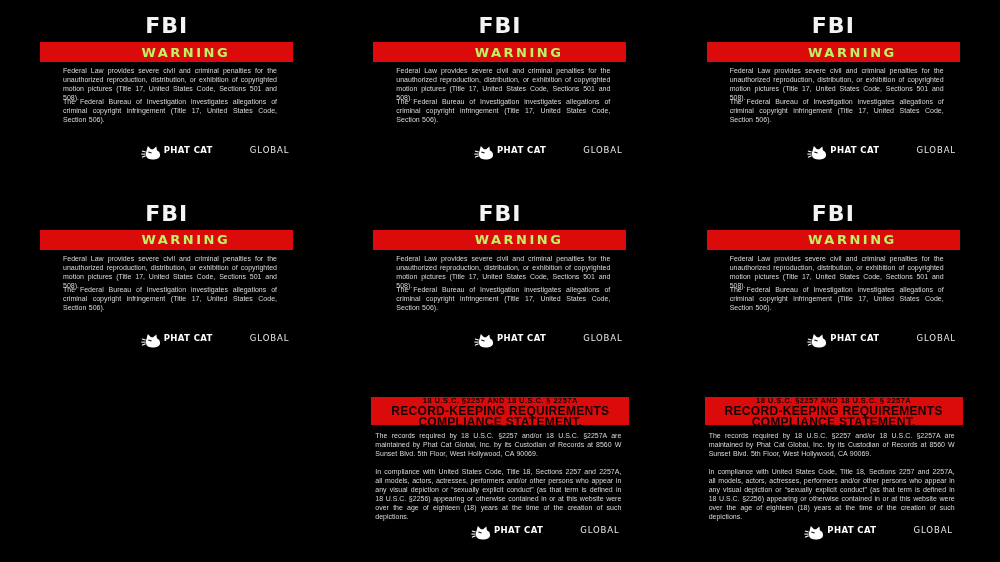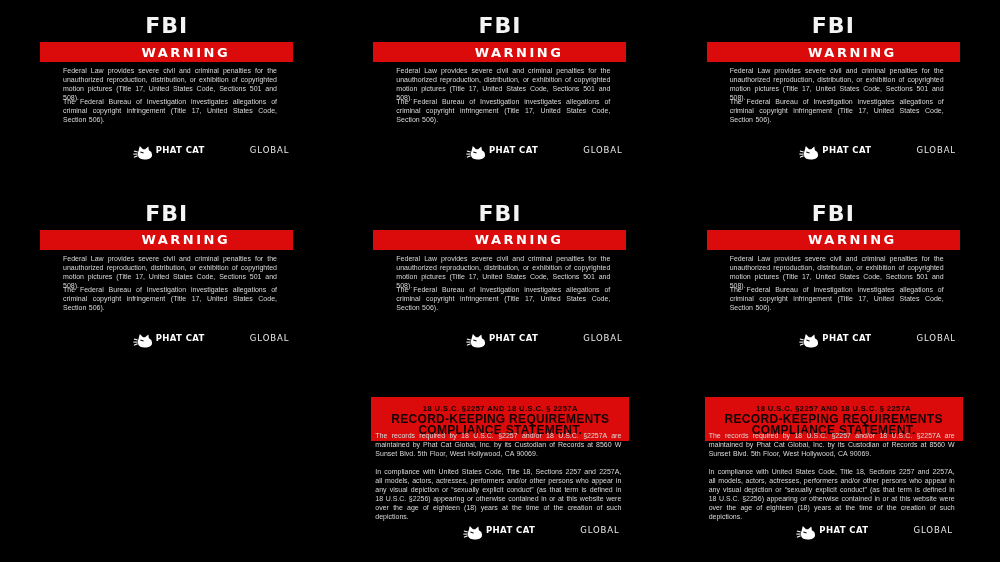--- a/index.html
+++ b/index.html
@@ -29,21 +29,21 @@
     line-height: 24px;
     letter-spacing: 1px;
   }
   .warn-banner {
     position: absolute;
     top: 42px; left: 40px;
     width: 253px; height: 20px;
     display: flex; align-items: center; justify-content: center;
   }
   .warn-banner span {
-    color: #ffffff;
+    color: #bef264;
     font-family: "DejaVu Sans", sans-serif;
     font-weight: bold;
     font-size: 13px;
     letter-spacing: 2.5px;
     padding-left: 2.5px; 
     margin-left: 36px;
   }
   .body-text {
     position: absolute;
     margin: 0;
@@ -69,29 +69,29 @@
     font-family: "DejaVu Sans", sans-serif;
     font-weight: bold;
     font-size: 8.5px;
     letter-spacing: 0.4px;
   }
   .logo .brand-light {
     font-family: "DejaVu Sans", sans-serif;
     font-weight: normal;
     font-size: 8.5px;
     letter-spacing: 0.9px;
-    margin-left: 20px;
+    margin-left: 12px;
     color: #e9e9e9;
     padding-left: 25px;
   }
   
   .comp-banner {
     position: absolute;
     top: 22px; left: 38px;
-    width: 258px; height: 44px;
+    width: 258px; height: 28px;
     display: flex; flex-direction: column;
     align-items: center; justify-content: center;
     color: #150303;
     font-weight: bold;
     text-align: center;
   }
   .comp-banner .bl1 { font-size: 7.6px; line-height: 11px; letter-spacing: 0.4px; }
   .comp-banner .bl2 { font-size: 12px; line-height: 11px; letter-spacing: 0.3px; }
   .comp-p1 { top: 56px; left: 42px; width: 246px; }
   .comp-p2 { top: 92px; left: 42px; width: 246px; }

